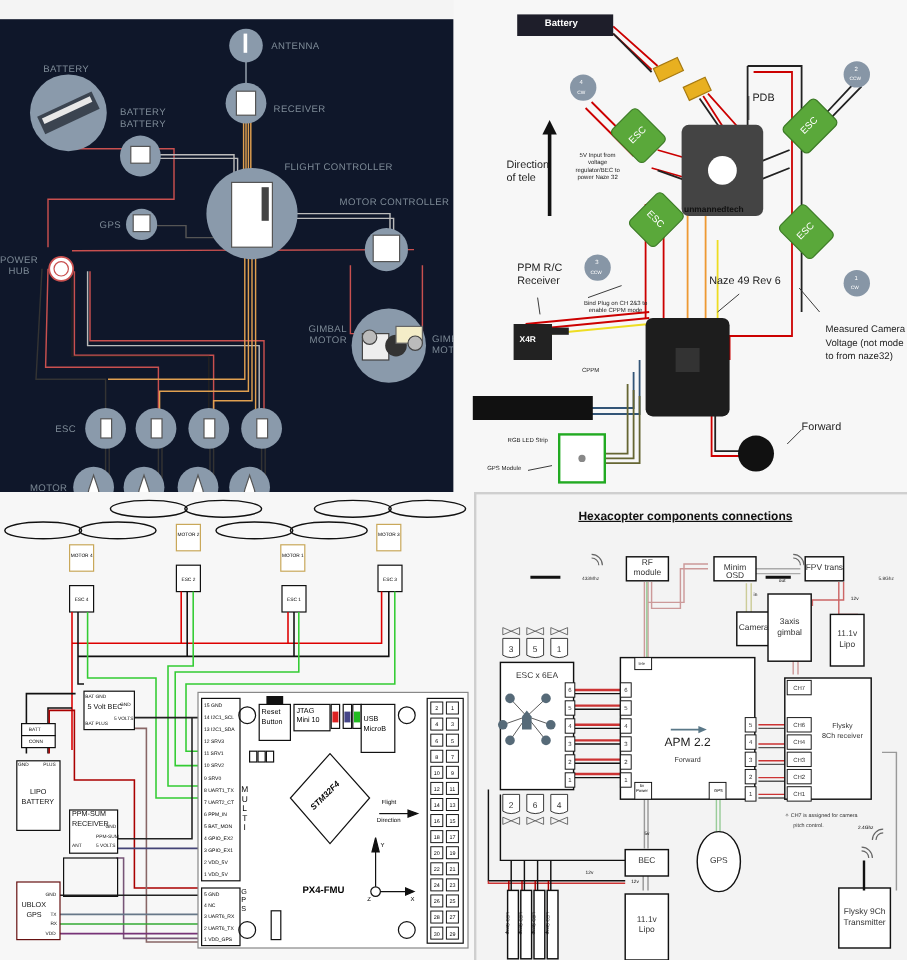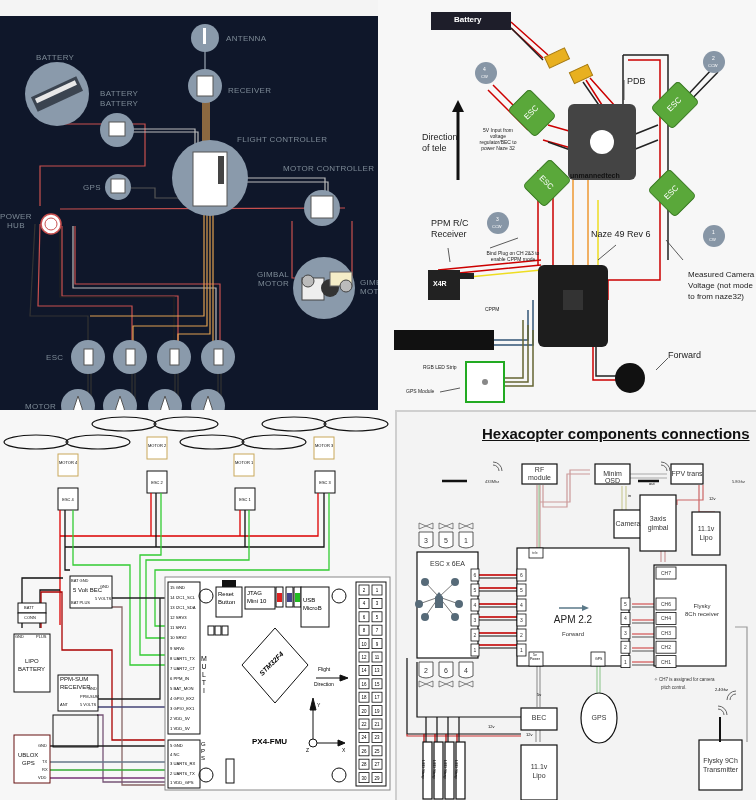--- a/index.html
+++ b/index.html
@@ -603,21 +603,21 @@
     </g>
     <path d="M162 196 L188 196" stroke="#5a7888" stroke-width="1.5"></path>
     <path d="M192 196 L185 193 L185 199 Z" fill="#5a7888"></path>
     <g fill="none" stroke="#666" stroke-width="1">
       <path d="M96 53 A6 6 0 0 1 102 59 M96 50 A9 9 0 0 1 105 59"></path>
       <path d="M264 53 A6 6 0 0 1 270 59 M264 50 A9 9 0 0 1 273 59"></path>
       <path d="M339 282 A6 6 0 0 0 333 288 M339 279 A9 9 0 0 0 330 288"></path>
       <path d="M321 297 A6 6 0 0 1 327 303 M321 294 A9 9 0 0 1 330 303"></path>
     </g>
   </svg>
-  <span class="lbl" style="left:85px;top:13px;font-size:15px;font-weight:bold;text-decoration:underline;color:#111">Hexacopter components connections</span>
+  <span class="lbl" style="left:85px;top:13px;font-size:10px;font-weight:bold;text-decoration:underline;color:#111">Hexacopter components connections</span>
   <div class="box-label p4l" style="left:125px;top:54px;width:35px;line-height:8px">
     <div>RF</div>
     <div>module</div>
   </div>
   <span class="lbl" style="left:88px;top:67px;font-size:4px;color:#333">433Mhz</span>
   <span class="box-label p4l" style="left:198px;top:58px;width:35px">Minim OSD</span>
   <span class="box-label p4l" style="left:274px;top:58px;width:32px">FPV trans</span>
   <span class="lbl" style="left:335px;top:67px;font-size:4px;color:#333">5.8Ghz</span>
   <span class="box-label p4l" style="left:217px;top:108px;width:28px">Camera</span>
   <div class="box-label p4l" style="left:243px;top:102px;width:36px;line-height:9px">

